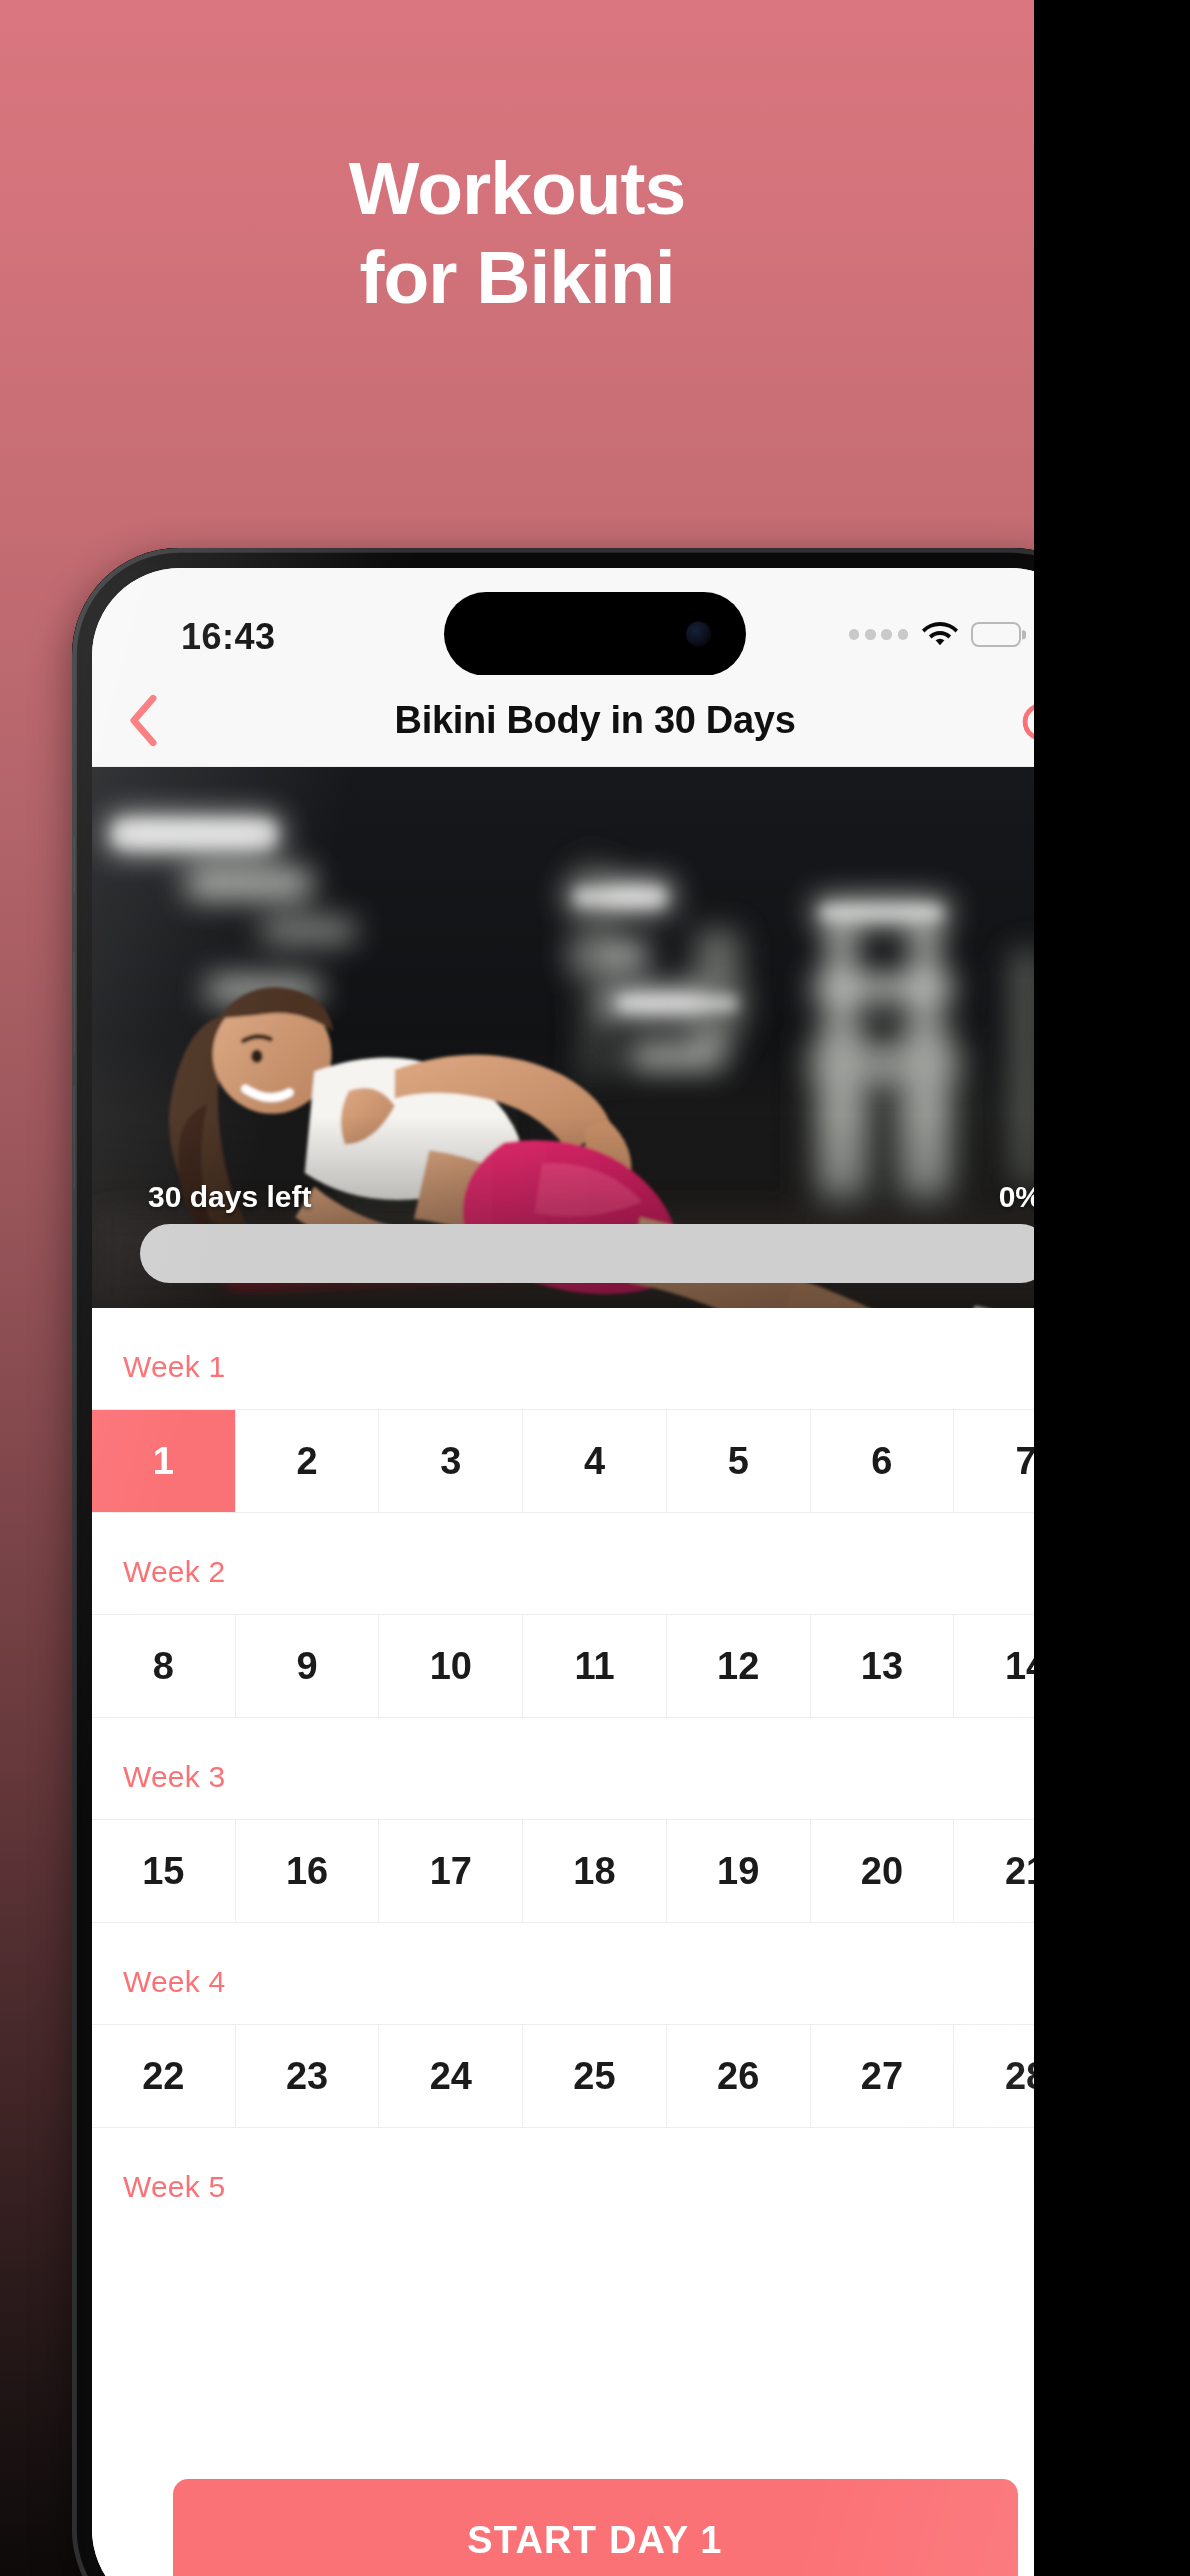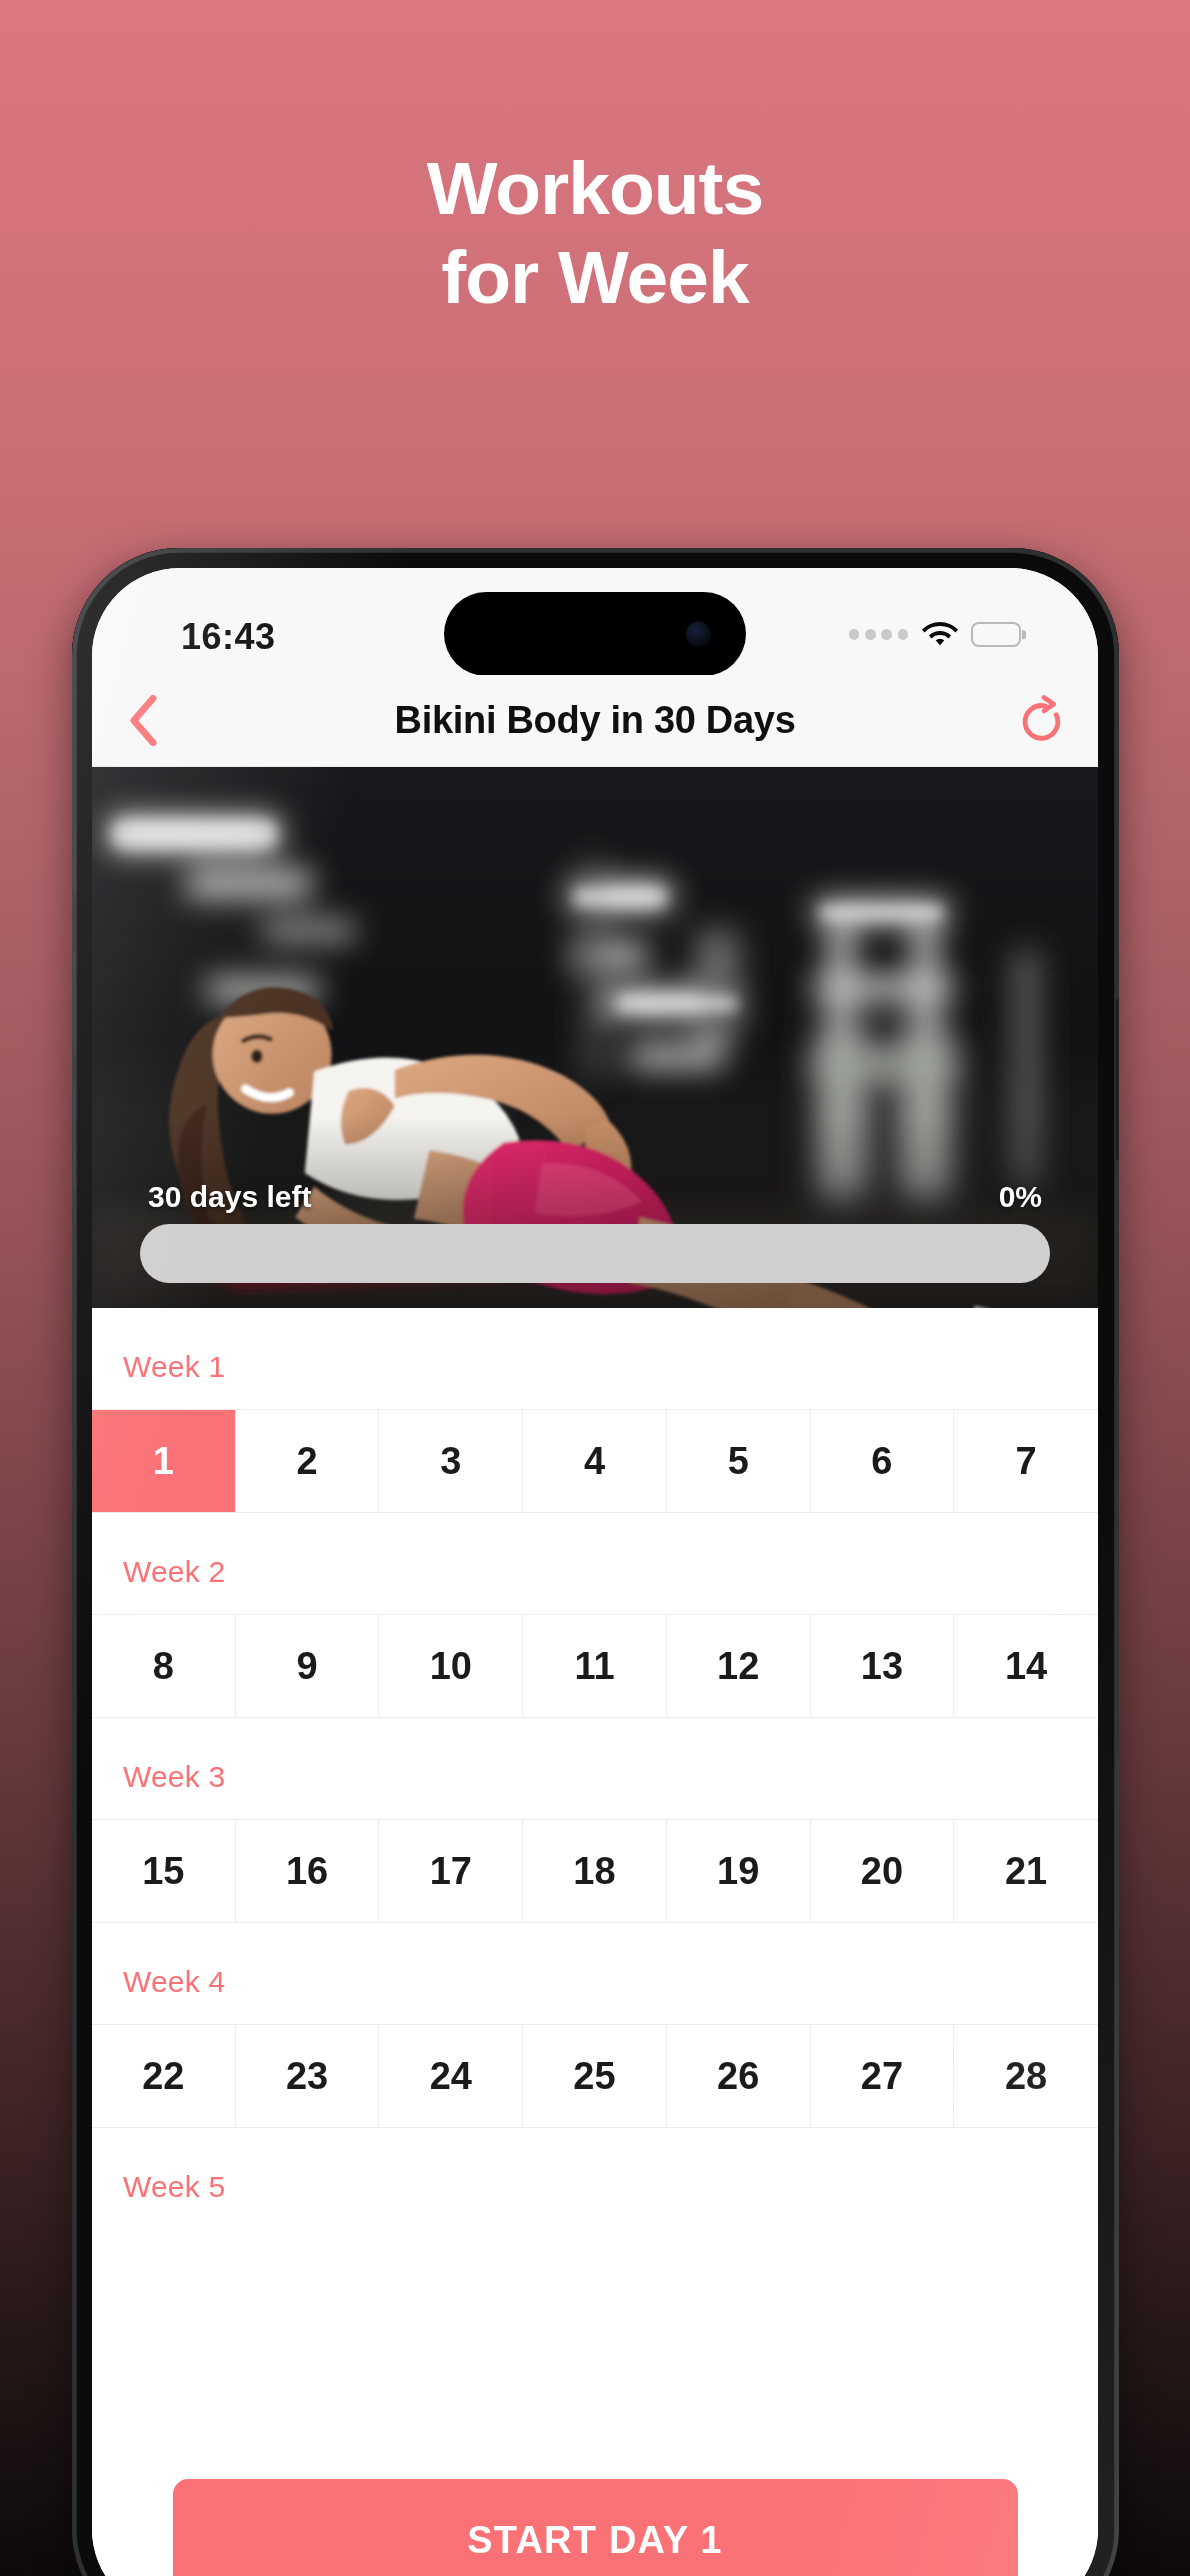--- a/index.html
+++ b/index.html
@@ -2,21 +2,21 @@
 <html><head>
 <meta charset="utf-8">
 <style>
   html,body{margin:0;padding:0;}
   body{
     width:1190px;height:2576px;overflow:hidden;
     font-family:"Liberation Sans", sans-serif;
     background:#000;
   }
   .stage{
-    position:relative;width:1190px;height:2576px;overflow:hidden;
+    position:relative;width:1034px;height:2576px;overflow:hidden;
     background:linear-gradient(180deg,
       #d9767f 0%,
       #d4737b 8%,
       #c56d73 20%,
       #b2646a 32%,
       #9e585d 44%,
       #83494d 56%,
       #67393c 68%,
       #4a2a2c 78%,
       #311d1e 87%,
@@ -167,21 +167,21 @@
     border:none;font-family:inherit;
   }
 </style>
 </head>
 <body>
 
 <div class="stage">
 
   <div class="promo">
     <span class="l">Workouts</span>
-    <span class="l">for Week</span>
+    <span class="l">for Bikini</span>
   </div>
 
   <div class="phone">
     <span class="side-btn s1"></span>
     <span class="side-btn s2"></span>
     <span class="side-btn s3"></span>
     <span class="side-btn r1"></span>
 
     <div class="screen">
 

